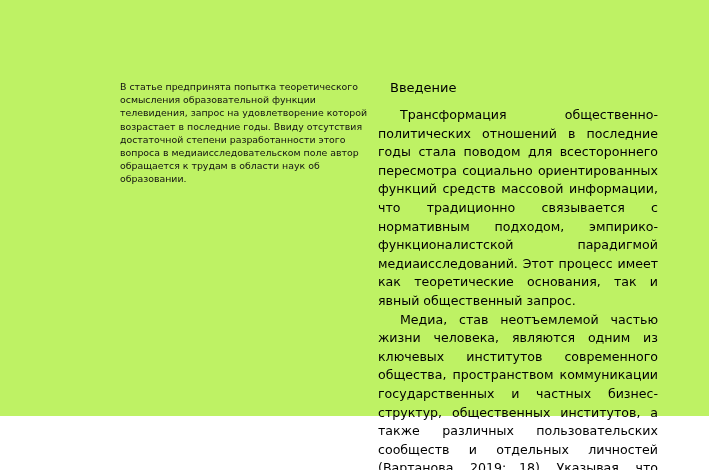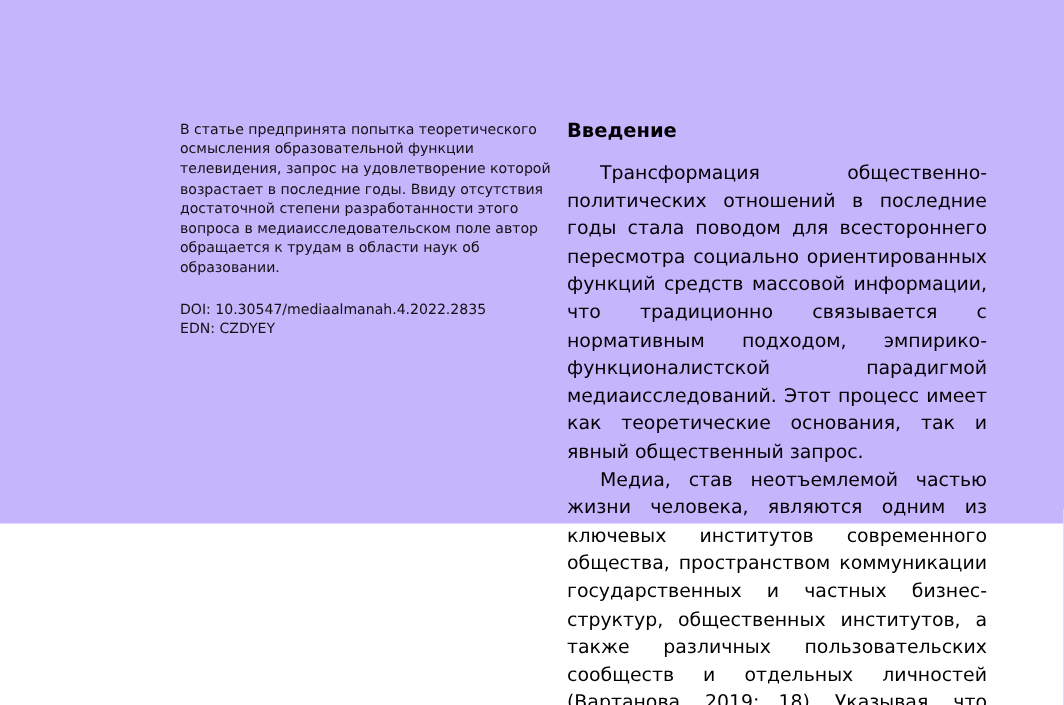--- a/index.html
+++ b/index.html
@@ -10,22 +10,22 @@
     width: 709px;
     height: 470px;
     background: #ffffff;
     font-family: "DejaVu Sans", sans-serif;
     color: #000000;
     overflow: hidden;
   }
   .page {
     position: relative;
     width: 709px;
-    height: 349px;
-    background: #c4b5fd;
+    height: 416px;
+    background: #bef264;
   }
   .col-left {
     position: absolute;
     left: 120px;
     top: 80px;
     width: 252px;
   }
   .col-right {
     position: absolute;
     left: 378px;
@@ -48,23 +48,23 @@
     margin-top: 14px;
     font-size: 9.4px;
     line-height: 13.2px;
     color: #111111;
   }
   .meta-block div {
     margin: 0;
   }
   .section-heading {
     font-size: 13px;
-    font-weight: bold;
+    font-weight: normal;
     line-height: 16px;
-    margin: 0 0 10px 0;
+    margin: 0 0 10px 12px;
     color: #000000;
   }
   .body-text {
     font-size: 12.6px;
     line-height: 18.6px;
     text-align: justify;
     color: #000000;
   }
   .body-text p {
     margin: 0;
@@ -76,24 +76,20 @@
 </style>
 </head>
 <body>
 
 <div class="page">
 
   <div class="col-left">
     <div class="abstract-block">
       <p class="tight">В статье предпринята попытка теоретического осмысления образовательной функции телевидения, запрос на удовлетворение которой возрастает в последние годы. Ввиду отсутствия достаточной степени разработанности этого вопроса в медиаисследовательском поле автор обращается к трудам в области наук об образовании.</p>
     </div>
-    <div class="meta-block">
-      <div>DOI: 10.30547/mediaalmanah.4.2022.2835</div>
-      <div>EDN: CZDYEY</div>
-    </div>
   </div>
 
   <div class="col-right">
     <h2 class="section-heading">Введение</h2>
     <div class="body-text">
       <p>Трансформация общественно-политических отношений в последние годы стала поводом для всестороннего пересмотра социально ориентированных функций средств массовой информации, что традиционно связывается с нормативным подходом, эмпирико-функционалистской парадигмой медиаисследований. Этот процесс имеет как теоретические основания, так и явный общественный запрос.</p>
       <p>Медиа, став неотъемлемой частью жизни человека, являются одним из ключевых институтов современного общества, пространством коммуникации государственных и частных бизнес-структур, общественных институтов, а также различных пользовательских сообществ и отдельных личностей (Вартанова, 2019: 18). Указывая, что организованные в форме рыночных предприятий СМИ должны приносить при-</p>
     </div>
   </div>
 

